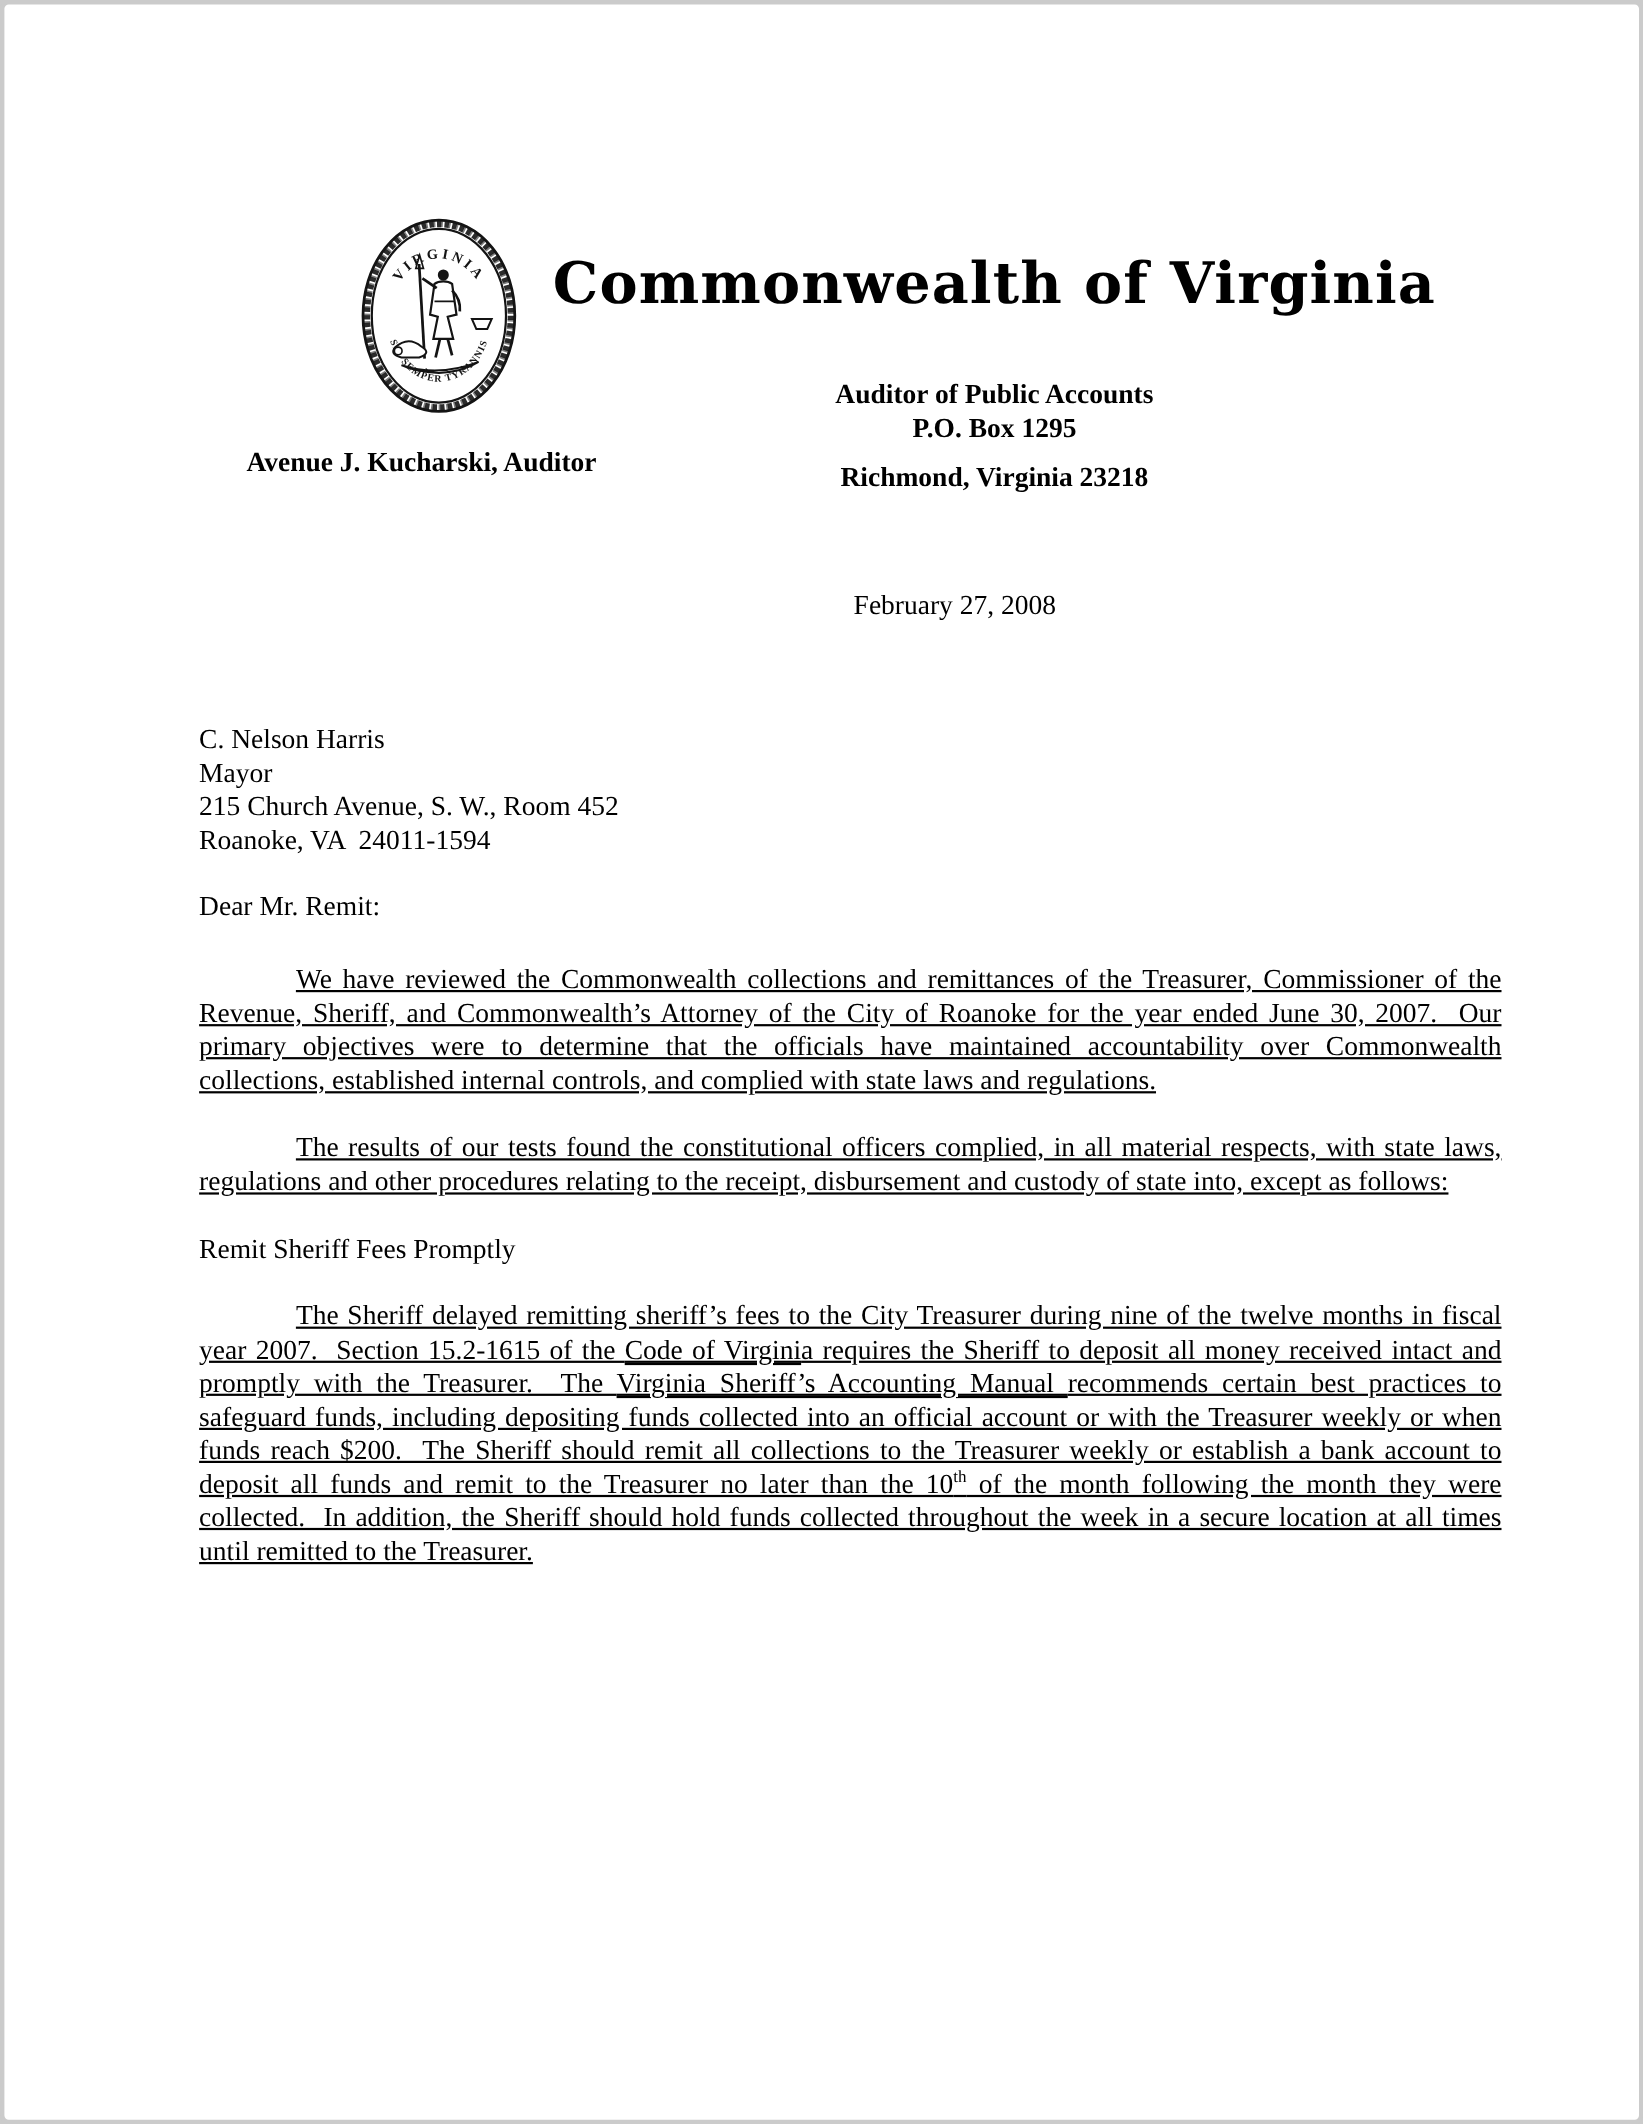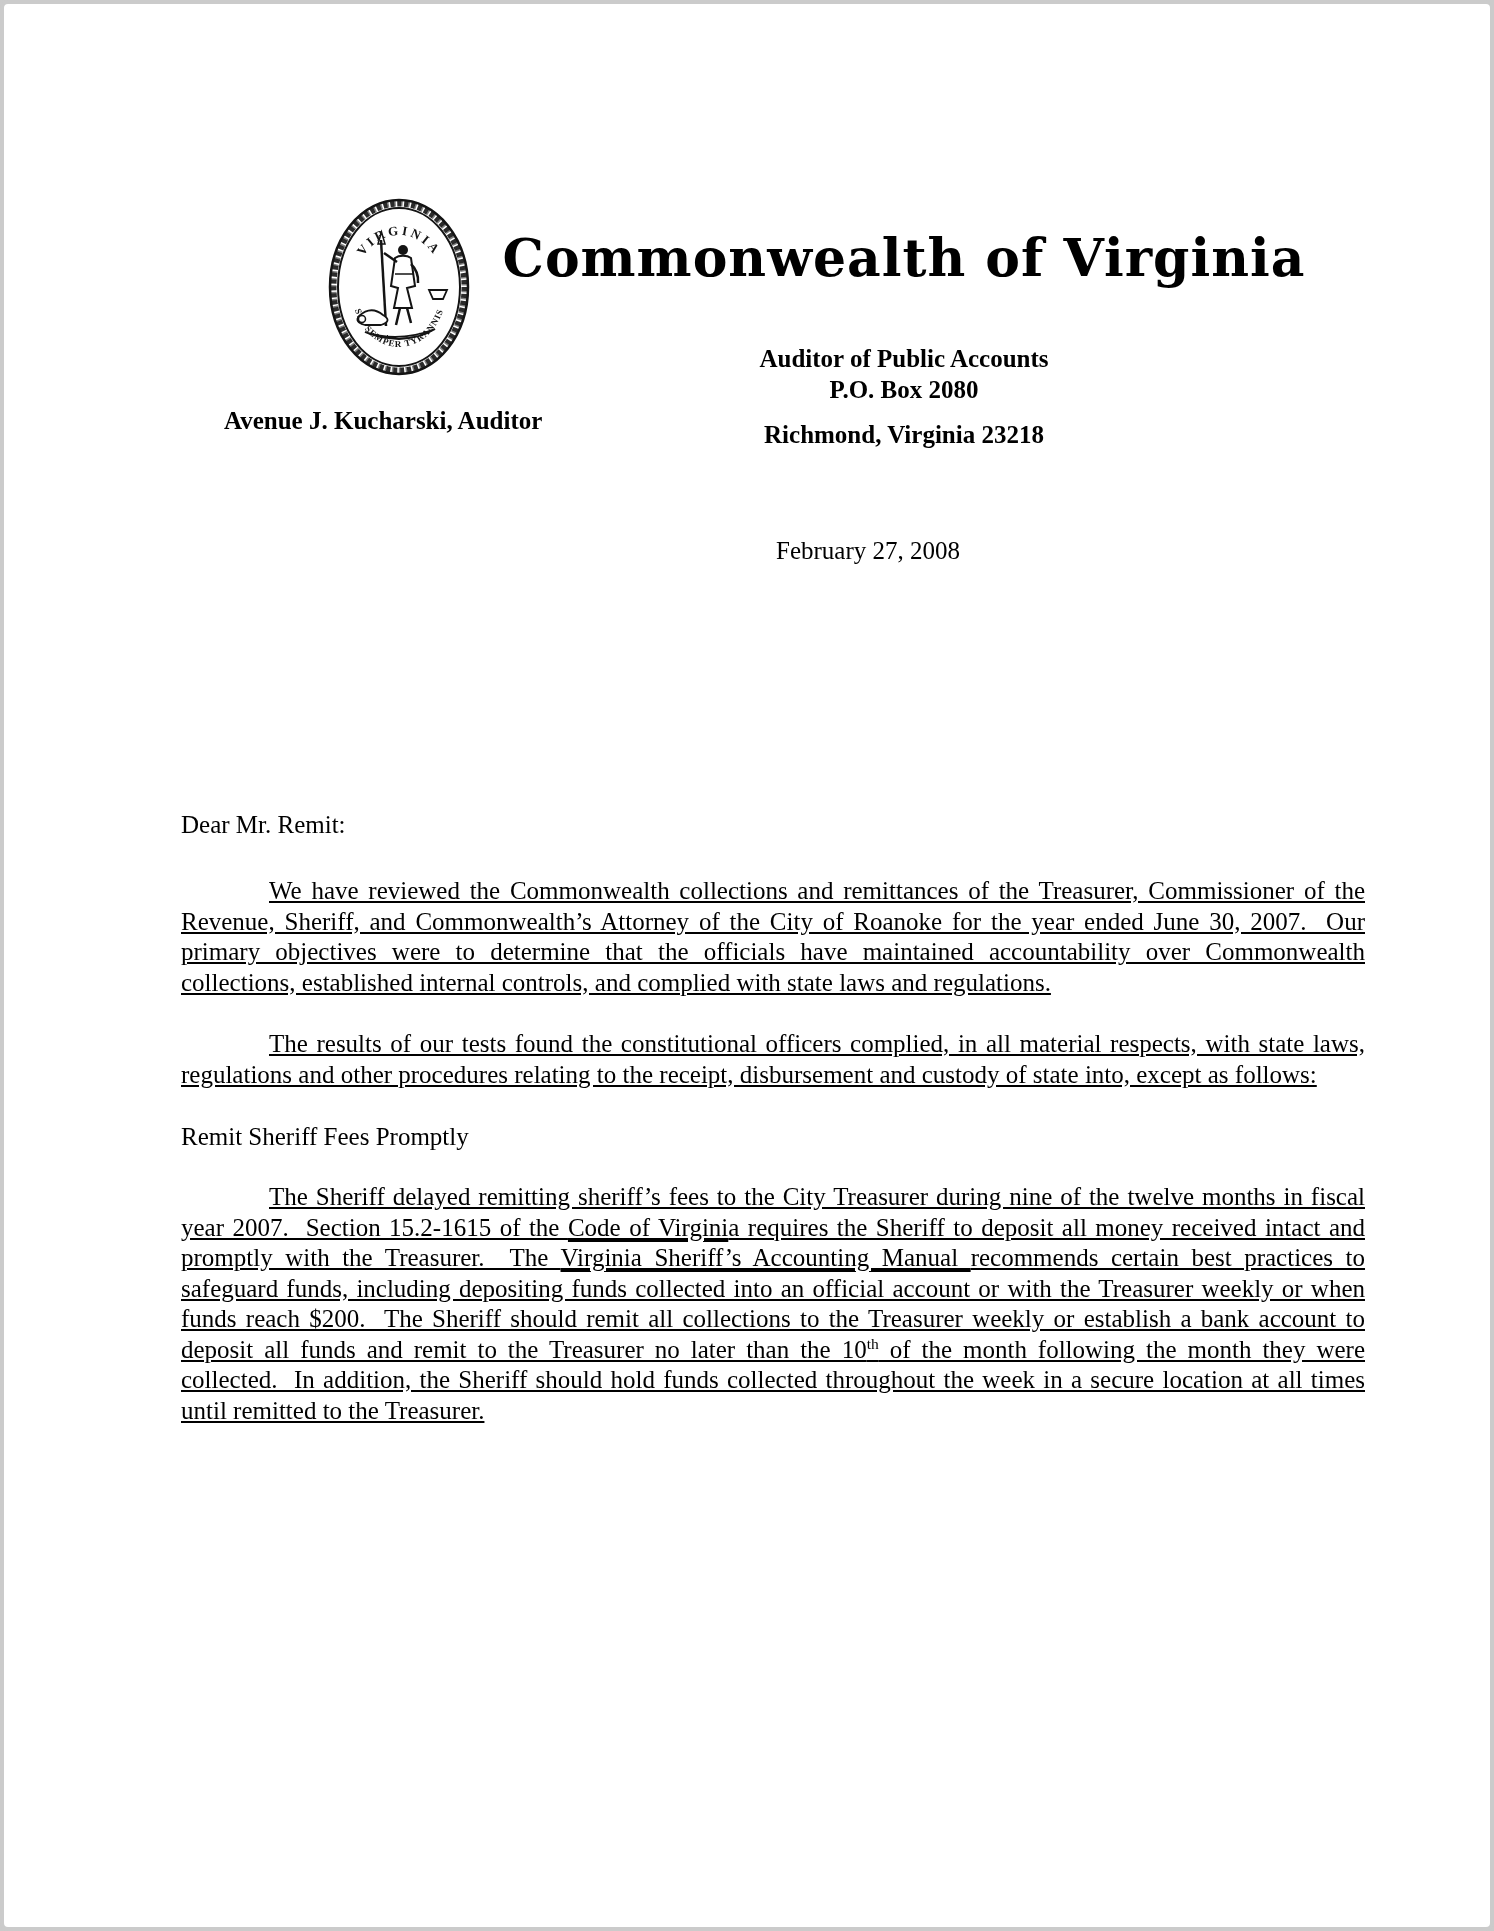--- a/index.html
+++ b/index.html
@@ -158,26 +158,32 @@
       <line class="ln" x1="66" y1="143" x2="70" y2="147" stroke-width="1"></line>
       <line class="ln" x1="84" y1="144" x2="88" y2="147" stroke-width="1"></line>
       <line class="ln" x1="98" y1="141" x2="102" y2="144" stroke-width="1"></line>
 
       <path class="wh" d="M 108,98 L 126,98 L 122,107 L 112,107 Z" stroke-width="1.8"></path>
     </g>
   </svg>
 
   <div class="mast-line mast-agency">Auditor of Public Accounts</div>
   <div class="mast-line mast-title">Commonwealth of Virginia</div>
-  <div class="mast-line mast-pobox">P.O. Box 2080</div>
+  <div class="mast-line mast-pobox">P.O. Box 1295</div>
   <div class="mast-line mast-city">Richmond, Virginia 23218</div>
   <div class="auditor-name">Avenue J. Kucharski, Auditor</div>
 
   <div class="date-line">February 27, 2008</div>
 
+  <div class="recipient">
+    <div>C. Nelson Harris</div>
+    <div>Mayor</div>
+    <div>215 Church Avenue, S. W., Room 452</div>
+    <div>Roanoke, VA &nbsp;24011-1594</div>
+  </div>
 
   <div class="salutation">Dear Mr. Remit:</div>
 
   <div class="letter-body">
     <p><span>We have reviewed the Commonwealth collections and remittances of the Treasurer, Commissioner of the Revenue, Sheriff, and Commonwealth’s Attorney of the City of Roanoke for the year ended June 30, 2007. &nbsp;Our primary objectives were to determine that the officials have maintained accountability over Commonwealth collections, established internal controls, and complied with state laws and regulations.</span></p>
     <p><span>The results of our tests found the constitutional officers complied, in all material respects, with state laws, regulations and other procedures relating to the receipt, disbursement and custody of state into, except as follows:</span></p>
     <div class="section-heading">Remit Sheriff Fees Promptly</div>
     <p><span>The Sheriff delayed remitting sheriff’s fees to the City Treasurer during nine of the twelve months in fiscal year 2007. &nbsp;Section 15.2-1615 of the </span><u>Code of Virgini</u><span>a requires the Sheriff to deposit all money received intact and promptly with the Treasurer. &nbsp;The </span><u>Virginia Sheriff’s Accounting Manual </u><span>recommends certain best practices to safeguard funds, including depositing funds collected into an official account or with the Treasurer weekly or when funds reach $200. &nbsp;The Sheriff should remit all collections to the Treasurer weekly or establish a bank account to deposit all funds and remit to the Treasurer no later than the 10</span><sup>th</sup><span> of the month following the month they were collected. &nbsp;In addition, the Sheriff should hold funds collected throughout the week in a secure location at all times until remitted to the Treasurer.</span></p>
   </div>
 

